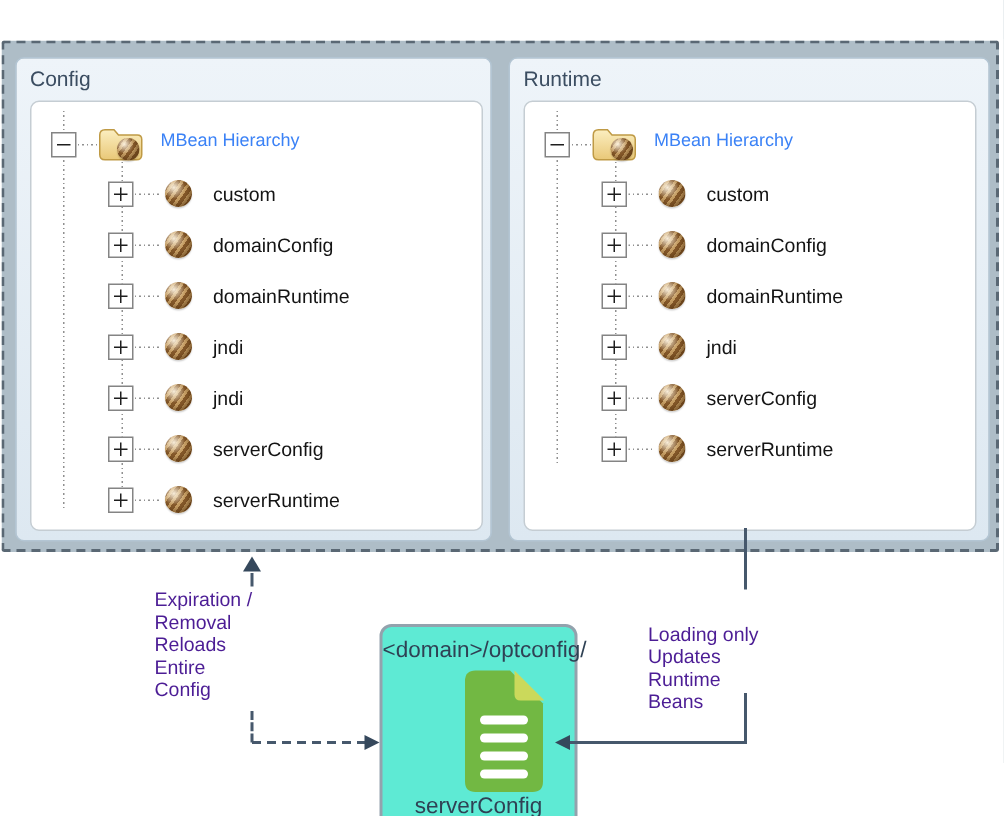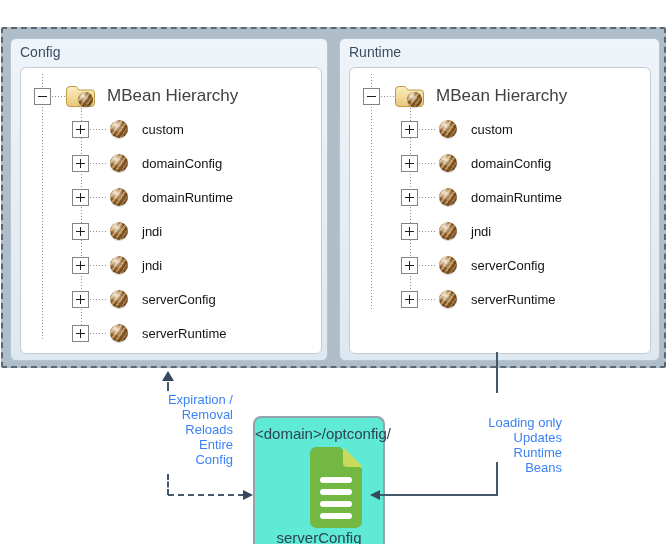--- a/index.html
+++ b/index.html
@@ -46,32 +46,32 @@
             radial-gradient(circle at 33% 28%, rgba(255,246,228,.95), rgba(255,255,255,0) 42%),
             repeating-linear-gradient(125deg, #c59d63 0 2px, #85592a 2px 4.5px);
           box-shadow: inset -2px -2px 3px rgba(80,48,12,.55), 0 1px 1px rgba(0,0,0,.18); }
 
   
   .root-expander { position:absolute; left:13px; top:20px; }
   .root-dots { position:absolute; left:31px; top:28px; width:13px; }
   .folder-wrap { position:absolute; left:44px; top:15px; width:31px; height:25px; }
   .folder-wrap svg { position:absolute; left:0; top:0; }
   .folder-bean { position:absolute; left:13px; top:9px; width:15px; height:15px; }
-  .root-label { position:absolute; left:86px; top:18px; font-size:17px; color:#404040; white-space:nowrap; }
+  .root-label { position:absolute; left:86px; top:18px; font-size:12px; color:#3b82f6; white-space:nowrap; }
 
   
   .rows { position:absolute; left:0; top:44px; width:100%; }
   .trow { height:34px; display:flex; align-items:center; padding-left:51px; }
   .trow .dotsh { width:16px; margin-left:1px; }
   .trow .bean { margin-left:4px; }
   .tlabel { margin-left:14px; font-size:13px; color:#141414; white-space:nowrap; }
 
   
-  .ann { position:absolute; width:130px; text-align:right; font-size:13px; line-height:15px;
-         color:#3b82f6; white-space:pre-line; }
+  .ann { position:absolute; width:130px; text-align:left; font-size:13px; line-height:15px;
+         color:#4c1d95; white-space:pre-line; }
   .ann-left { left:103px; top:366px; }
   .ann-right { left:432px; top:389px; }
 
   
   .tri { position:absolute; width:0; height:0; }
   .up-arrow { left:162px; top:345px; border-left:6px solid transparent;
               border-right:6px solid transparent; border-bottom:10px solid #35485c; }
   .dash-v { position:absolute; width:0; border-left:2px dashed #46586c; }
   .dash-v-top { left:167px; top:356px; height:9px; }
   .dash-v-bottom { left:167px; top:448px; height:21px; }

